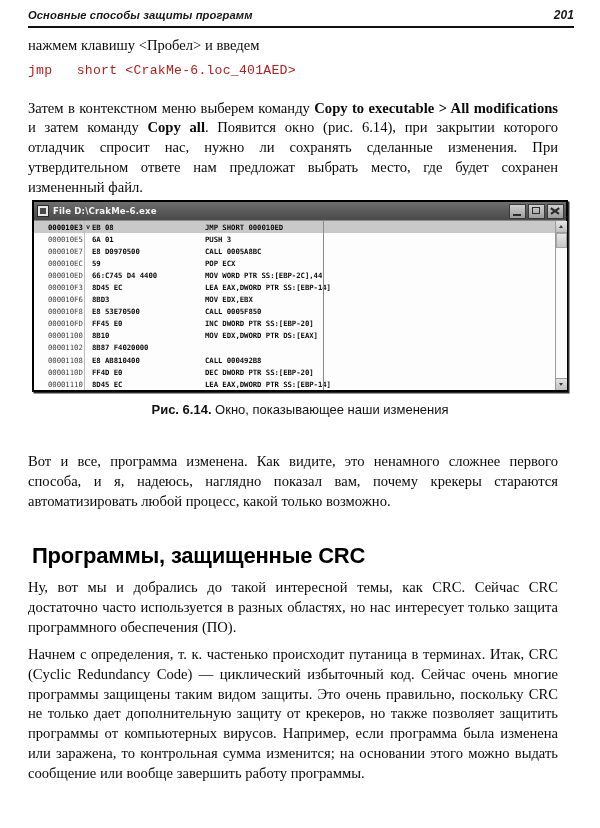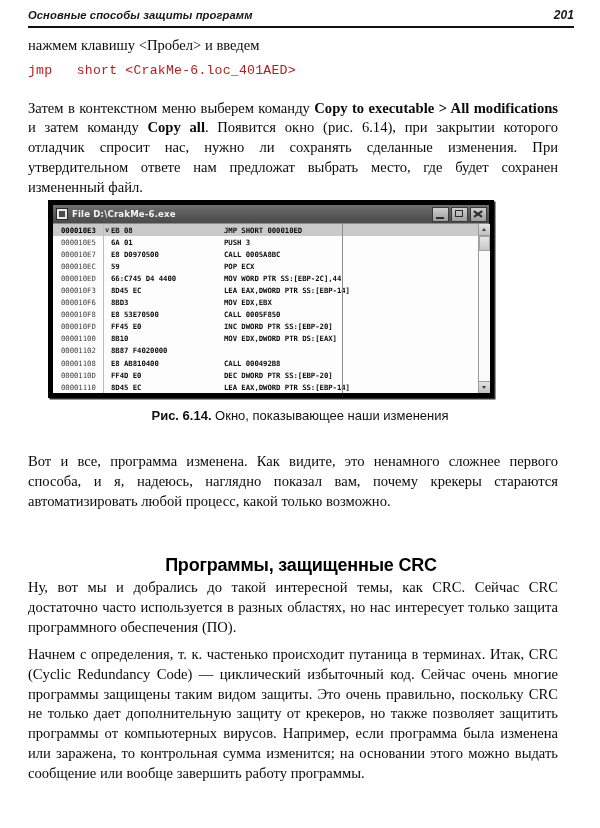--- a/index.html
+++ b/index.html
@@ -90,26 +90,25 @@
   b, strong { font-weight: 700; }
 
   
   .figure {
     position: absolute;
     left: 32px;
     top: 200px;
     width: 536px;
   }
   .win {
-    border: 5px solid #000000;
+    border: 2px solid #000000;
     box-shadow: 1.5px 1.5px 0 #2c2c2c;
     background: #d8d8d8;
-    width: 446px;
-    box-sizing: border-box;
-    margin-left: 16px;
+    width: 536px;
+    box-sizing: border-box;
   }
   .win-titlebar {
     height: 18px;
     background: linear-gradient(180deg, #6f6f6f 0%, #5b5b5b 45%, #4a4a4a 100%);
     display: flex;
     align-items: center;
     padding: 0 2px 0 3px;
     box-sizing: border-box;
   }
   .win-icon {
@@ -196,21 +195,21 @@
     white-space: nowrap;
     color: #111;
   }
   .asm-row.selected {
     background: #c9c9c9;
     font-weight: 700;
   }
   .asm-row .addr {
     width: 50px;
     flex: 0 0 50px;
-    padding-left: 8px;
+    padding-left: 14px;
     box-sizing: border-box;
     color: #3c3c3c;
   }
   .asm-row.selected .addr { color: #000; }
   .asm-row .marker {
     width: 8px;
     flex: 0 0 8px;
     text-align: center;
     color: #2a2a2a;
     font-size: 7px;
@@ -281,26 +280,25 @@
     text-align: center;
     font-family: "Liberation Sans", "DejaVu Sans", sans-serif;
     font-size: 13px;
     color: #111;
   }
   .fig-caption b { font-weight: 700; }
 
   
   h2.section {
     font-family: "Liberation Sans", "DejaVu Sans", sans-serif;
-    font-size: 18px;
+    font-size: 22px;
     font-weight: 700;
     letter-spacing: -0.2px;
-    margin: 16px;
+    margin: 4px;
     color: #000;
-    text-align: center;
   }
 
   .blk { position: absolute; left: 28px; width: 546px; }
 </style>
 </head>
 <body>
 
 <div class="page">
 
   <div class="running-head">

